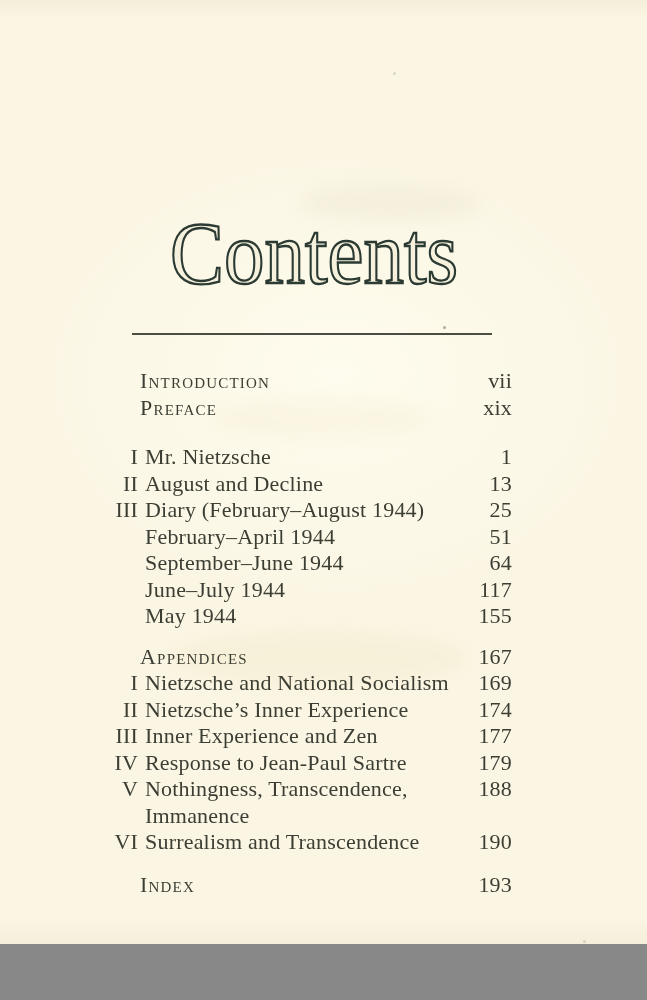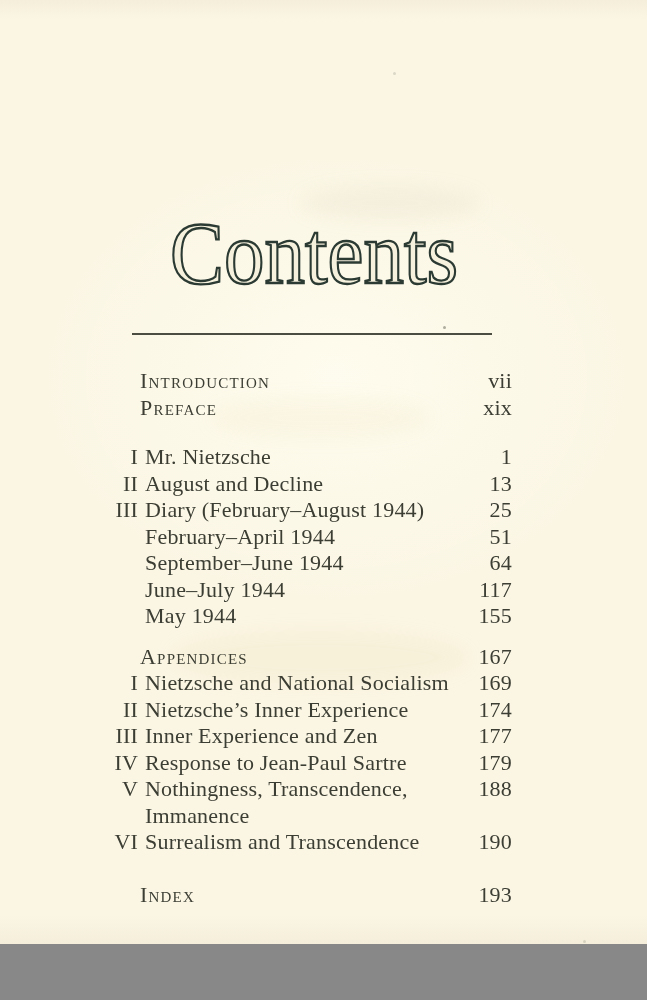--- a/index.html
+++ b/index.html
@@ -71,21 +71,21 @@
   }
   .row .label { flex: 0 1 auto; }
   .row .pg { margin-left: auto; text-align: left; flex: 0 0 auto; }
   .row.sc .label {
     margin-left: 40px;
     font-variant: small-caps;
     letter-spacing: 1.2px;
   }
   .gap-before-chapters { margin-top: 23px; }
   .gap-before-appendices { margin-top: 14px; }
-  .gap-before-index { margin-top: 26px; gap: 8px; }
+  .gap-before-index { margin-top: 16px; gap: 8px; }
 </style>
 </head>
 <body>
 
 <div class="stage">
 
   <div class="stain s1"></div>
   <div class="stain s2"></div>
   <div class="stain s3"></div>
   <div class="speck p1"></div>

